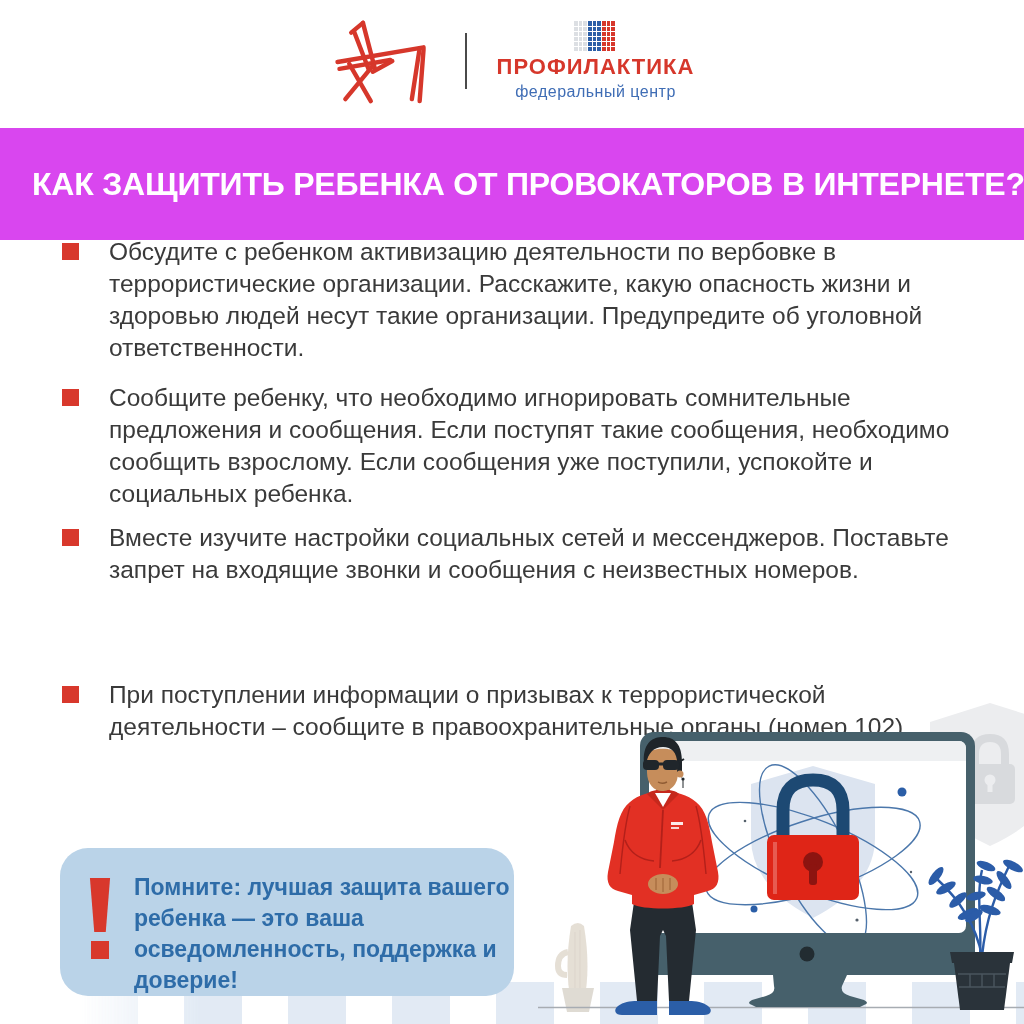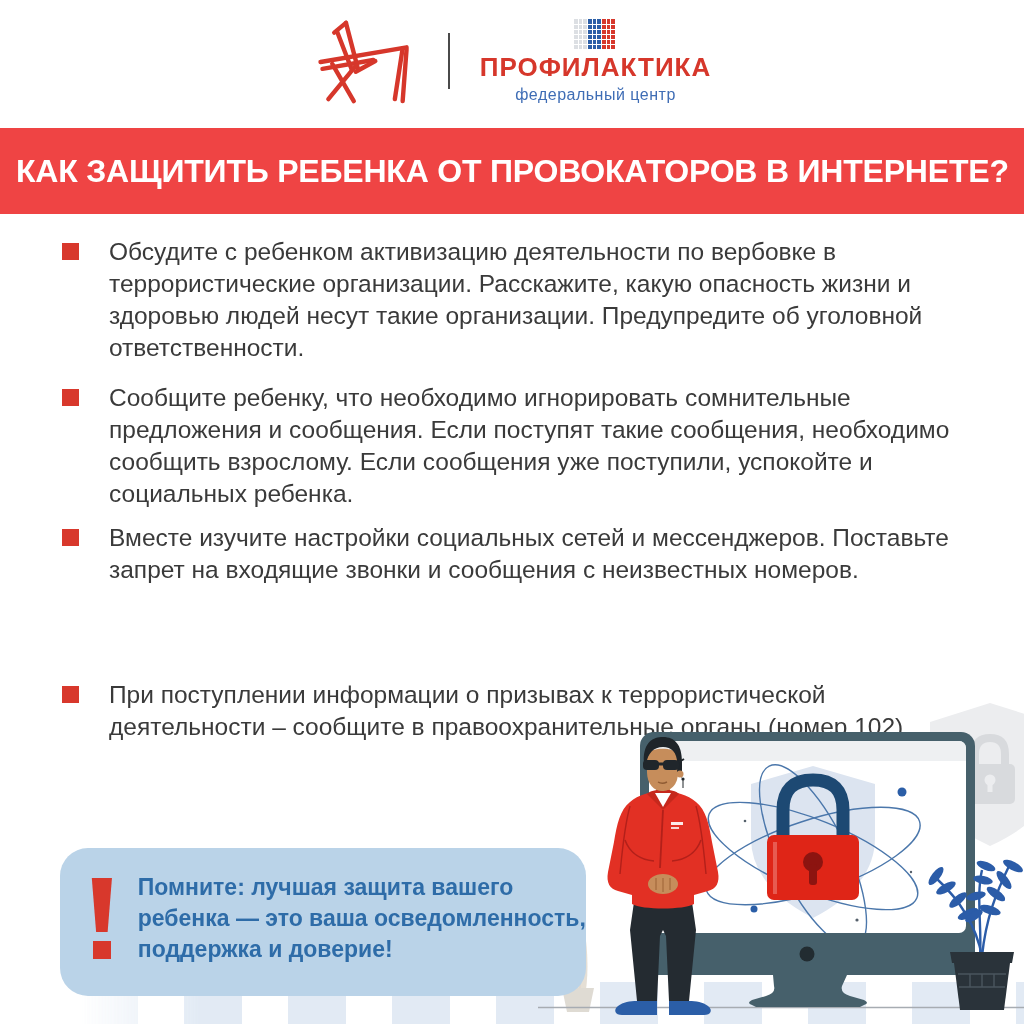--- a/index.html
+++ b/index.html
@@ -38,40 +38,40 @@
   }
   .fg-gray{background-image:
     repeating-linear-gradient(90deg,#dcdfe3 0 3.7px,#fff 3.7px 4.7px),
     repeating-linear-gradient(0deg,#dcdfe3 0 4.1px,#fff 4.1px 5.1px);}
   .fg-blue{background-image:
     repeating-linear-gradient(90deg,#2b5ea7 0 3.7px,#fff 3.7px 4.7px),
     repeating-linear-gradient(0deg,#2b5ea7 0 4.1px,#fff 4.1px 5.1px);}
   .fg-red{background-image:
     repeating-linear-gradient(90deg,#d6372b 0 3.7px,#fff 3.7px 4.7px),
     repeating-linear-gradient(0deg,#d6372b 0 4.1px,#fff 4.1px 5.1px);}
-  .brand-name{font-size:26px;font-weight:bold;color:#d6372b;letter-spacing:1px;}
+  .brand-name{font-size:22px;font-weight:bold;color:#d6372b;letter-spacing:1px;}
   .brand-sub{font-size:16px;color:#3f6db5;letter-spacing:.5px;}
   
   .banner{
-    position:absolute;top:128px;left:0;right:0;height:86px;z-index:2;
-    background:#ef4444;display:flex;align-items:center;padding-left:16px;box-sizing:border-box;
+    position:absolute;top:128px;left:0;right:0;height:112px;z-index:2;
+    background:#d946ef;display:flex;align-items:center;padding-left:32px;box-sizing:border-box;
   }
   .banner h1{
     margin:0;color:#fff;font-size:32px;font-weight:bold;letter-spacing:-.2px;white-space:nowrap;
   }
   
   .bullet{
     position:absolute;left:62px;width:902px;display:flex;gap:30px;z-index:2;
   }
   .bullet .marker{flex:none;width:17px;height:17px;background:#d8382c;margin-top:7px;}
   .bullet p{margin:0;font-size:24.5px;line-height:32px;color:#3a3a3a;}
   .b1{top:236px;} .b2{top:382px;} .b3{top:522px;justify-content:center;} .b4{top:635px;margin-top:44px;}
   
   .note{
-    position:absolute;left:60px;top:848px;width:526px;height:148px;z-index:5;
+    position:absolute;left:60px;top:848px;width:454px;height:148px;z-index:5;
     background:#bad3e8;border-radius:28px;box-sizing:border-box;
     display:flex;align-items:flex-start;padding:24px 0 0 28px;gap:22px;
   }
   .excl{display:flex;flex-direction:column;align-items:center;width:28px;margin-top:6px;}
   .excl-bar{width:24px;height:54px;background:#d8382c;
     clip-path:polygon(8% 0,92% 0,74% 100%,26% 100%);}
   .excl-dot{width:18px;height:18px;background:#d8382c;margin-top:9px;}
   .note p{margin:0;width:452px;font-size:23px;line-height:31px;font-weight:bold;color:#2e6ca8;}
   
   .illustration{position:absolute;left:530px;top:688px;z-index:3;}

